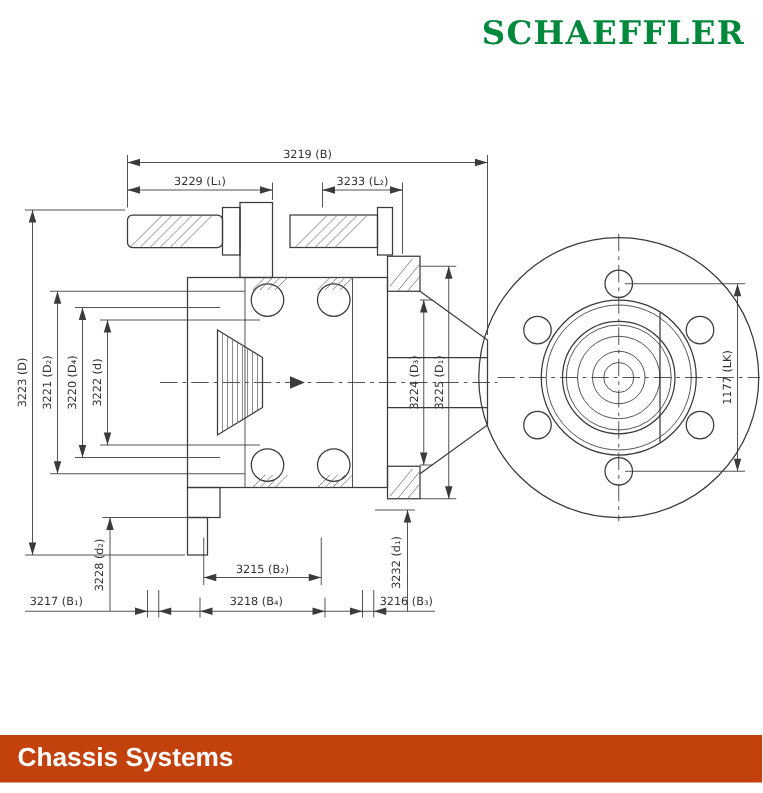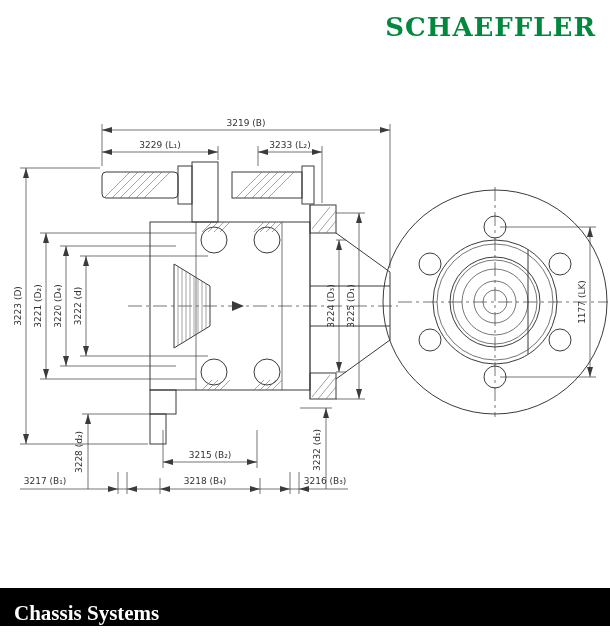--- a/index.html
+++ b/index.html
@@ -3,21 +3,21 @@
 <meta charset="utf-8">
 <style>
   html,body{margin:0;padding:0;background:#ffffff;}
   .page{position:relative;width:610px;height:634px;background:#fff;overflow:hidden;
         font-family:"Liberation Sans",sans-serif;}
   .logo{position:absolute;top:12px;right:14px;
         font-family:"DejaVu Serif",serif;font-weight:bold;font-size:26px;
         letter-spacing:1px;color:#00893D;}
   .drawing{position:absolute;left:0;top:0;}
   .footer{position:absolute;left:0;top:588px;width:610px;height:38px;
-          background:#000000;display:flex;align-items:flex-end;font-family:Liberation Serif, serif;}
+          background:#c2410c;display:flex;align-items:center;}
   .footer span{color:#ffffff;font-size:21px;font-weight:bold;padding-left:14px;}
   
   .ln{stroke:#3b3b3b;stroke-width:1;fill:none;}
   .thin{stroke:#3b3b3b;stroke-width:0.7;fill:none;}
   .cl{stroke:#3b3b3b;stroke-width:0.7;fill:none;stroke-dasharray:14 4 3 4;}
   .hx{stroke:#666;stroke-width:0.6;fill:none;}
   .ar{fill:#3b3b3b;stroke:none;}
   text{font-family:"DejaVu Sans",sans-serif;font-size:9px;fill:#333;}
   .mid{text-anchor:middle;}
 </style>

